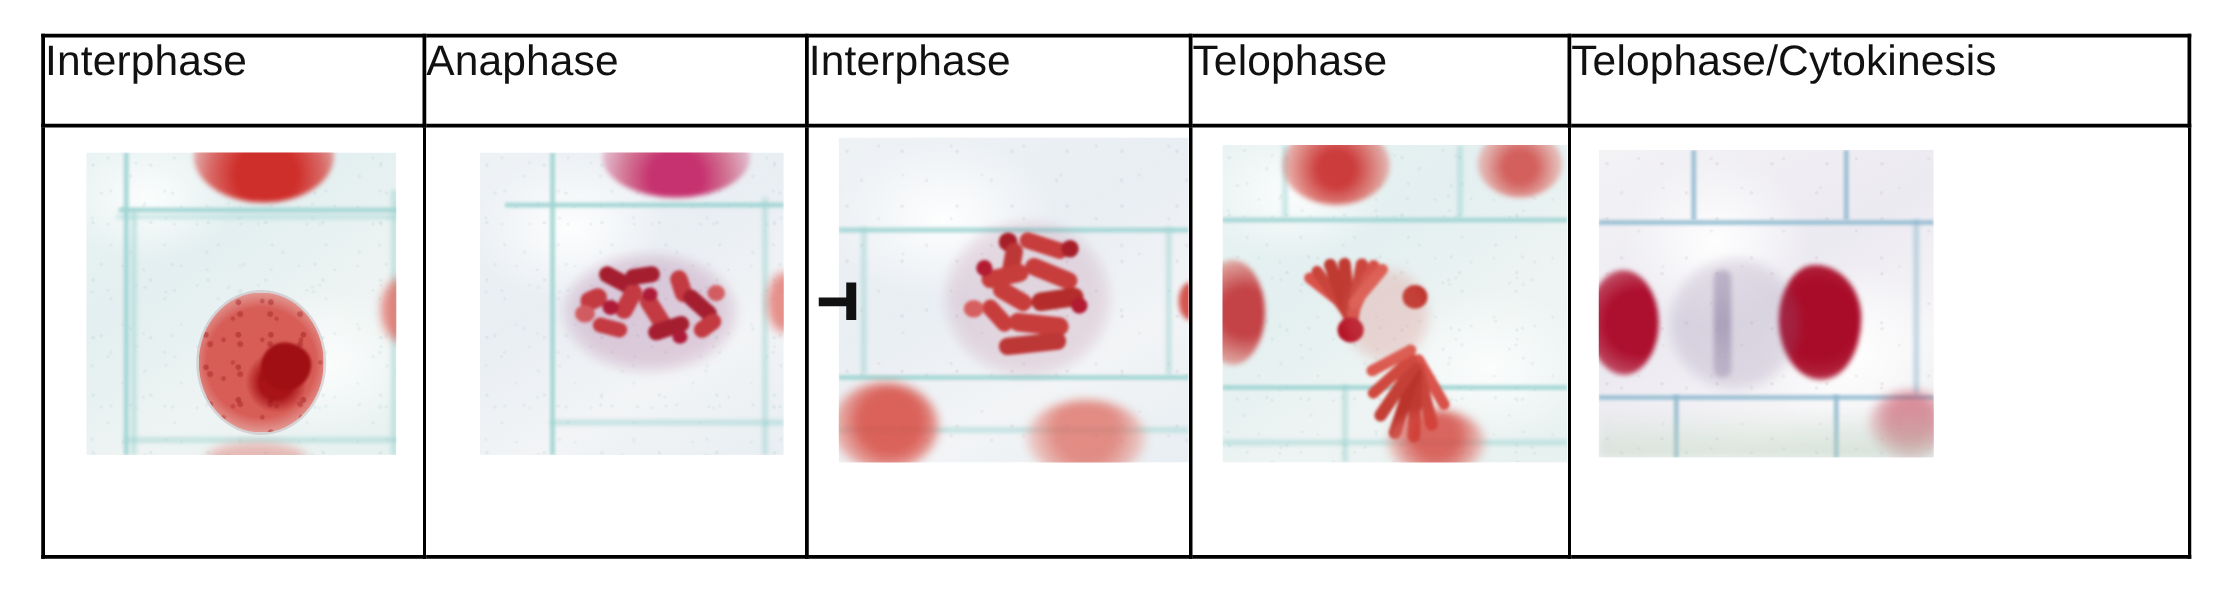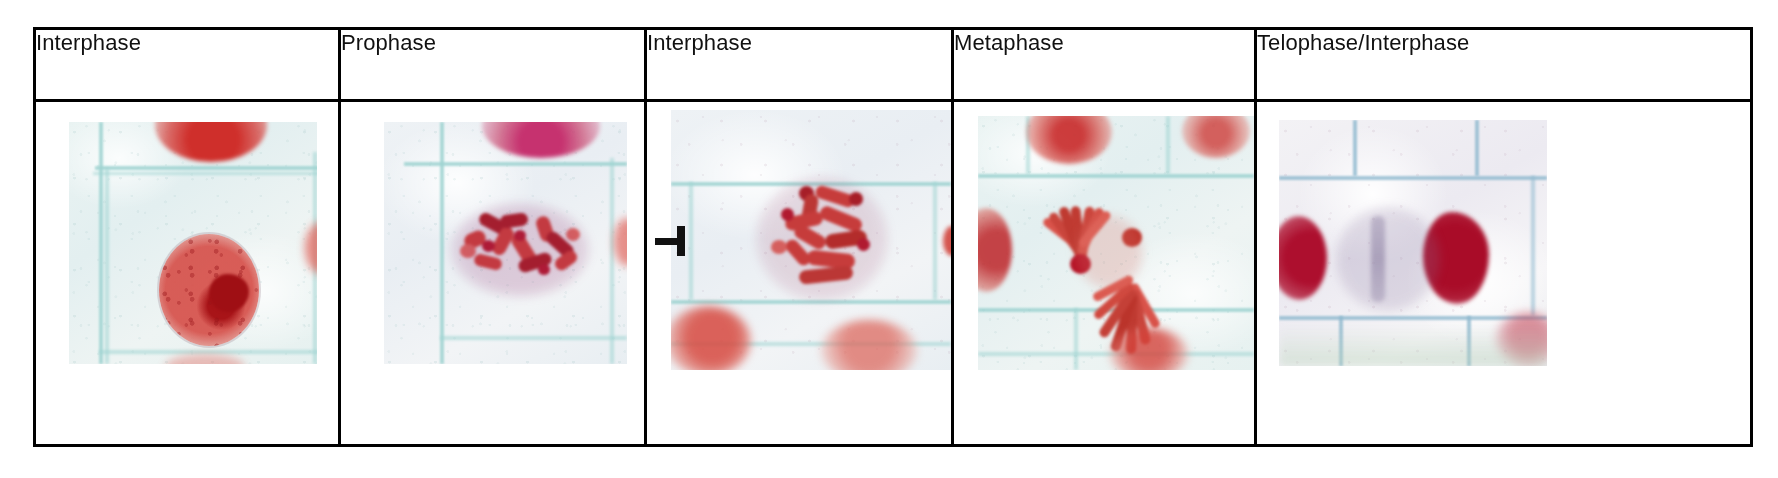--- a/index.html
+++ b/index.html
@@ -23,21 +23,21 @@
   .mitosis-table col.c2{width:307px;}
   .mitosis-table col.c3{width:303px;}
   .mitosis-table col.c4{width:496px;}
 
   .mitosis-table td{
     border:3px solid #000000;
     padding:0;vertical-align:top;background:#ffffff;
   }
   .hdr-row td{height:59px;}
   .hdr-cell{
-    font-size:22px;color:#111111;
+    font-size:34px;color:#111111;
     padding:0 0 0 14px;
     vertical-align:middle;
     letter-spacing:.1px;
     white-space:nowrap;
   }
   .img-row td{height:294px;}
   .img-cell{position:relative;overflow:hidden;}
 
   
   .mg{
@@ -152,24 +152,24 @@
       <col class="c0">
         <col class="c1">
         <col class="c2">
         <col class="c3">
         <col class="c4">
     </colgroup>
     <tbody>
 
     <tr class="hdr-row">
       <td class="hdr-cell">Interphase</td>
-      <td class="hdr-cell">Prophase</td>
+      <td class="hdr-cell">Anaphase</td>
       <td class="hdr-cell">Interphase</td>
-      <td class="hdr-cell">Metaphase</td>
-      <td class="hdr-cell">Telophase/Interphase</td>
+      <td class="hdr-cell">Telophase</td>
+      <td class="hdr-cell">Telophase/Cytokinesis</td>
     </tr>
 
     <tr class="img-row">
 
       <td class="img-cell">
         <div class="mg" style="left:33px;top:20px;width:248px;height:242px;">
           <div class="mg-inner">
             <div class="tissue"></div>
             <div class="speckle"></div>
 

